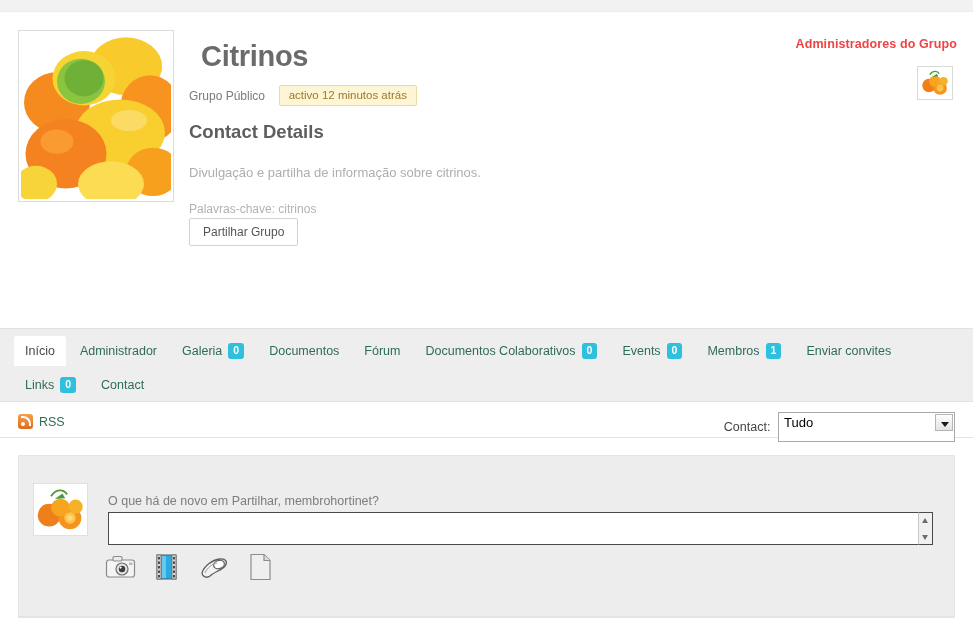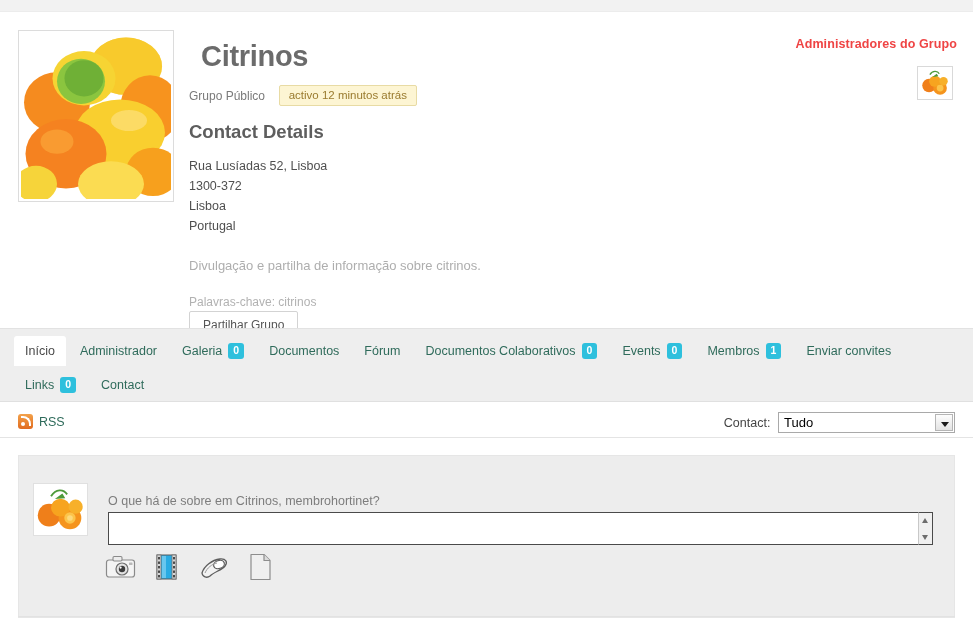--- a/index.html
+++ b/index.html
@@ -102,21 +102,21 @@
     content:""; position:absolute; left:3px; bottom:3px;
     width:8px; height:8px; border:2px solid #fff; border-left:none; border-bottom:none;
     border-radius:0 8px 0 0;
   }
   .rss-text { font-size:12.5px; color:#2f6b5b; margin-left:6px; cursor:pointer; }
 
   .show-wrap { position:absolute; right:18px; top:9px; }
   .show-label { font-size:12.5px; color:#444; vertical-align:middle; }
   .show-select {
     display:inline-block; vertical-align:middle; margin-left:4px;
-    width:177px; height:21px; background:#fff; border:1px solid #a9a9a9;
+    width:177px; height:30px; background:#fff; border:1px solid #a9a9a9;
     position:relative; font-size:13px; color:#000; padding:2px 0 0 5px;
     cursor:pointer;
   }
   .show-select .arrowbox {
     position:absolute; right:1px; top:1px; width:18px; height:17px;
     background:linear-gradient(#fdfdfd,#e3e3e3); border:1px solid #b5b5b5;
   }
   .show-select .arrowbox::after {
     content:""; position:absolute; left:5px; top:7px;
     border-left:4px solid transparent; border-right:4px solid transparent;
@@ -219,26 +219,20 @@
     <div class="info">
       <h1 class="group-title">Citrinos</h1>
 
       <div class="meta-row">
         <span class="group-type">Grupo Público</span>
         <span class="active-badge">activo 12 minutos atrás</span>
       </div>
 
       <h2 class="contact-heading">Contact Details</h2>
 
-      <div class="addr">
-        <div>Rua Lusíadas 52, Lisboa</div>
-        <div>1300-372</div>
-        <div>Lisboa</div>
-        <div>Portugal</div>
-      </div>
 
       <div class="group-desc">Divulgação e partilha de informação sobre citrinos.</div>
       <div class="keywords">Palavras-chave: citrinos</div>
       <button class="share-btn">Partilhar Grupo</button>
     </div>
   </div>
 
   <div class="tabbar">
     <div class="tabs" id="tabs-host"><span class="tab active"><span>Início</span></span><span class="tab"><span>Administrador</span></span><span class="tab"><span>Galeria</span><span class="count">0</span></span><span class="tab"><span>Documentos</span></span><span class="tab"><span>Fórum</span></span><span class="tab"><span>Documentos Colaborativos</span><span class="count">0</span></span><span class="tab"><span>Events</span><span class="count">0</span></span><span class="tab"><span>Membros</span><span class="count">1</span></span><span class="tab"><span>Enviar convites</span></span><span class="tab"><span>Links</span><span class="count">0</span></span><span class="tab"><span>Contact</span></span></div>
   </div>
@@ -266,21 +260,21 @@
           <path d="M22 16 l8 -6 3 5 z" fill="#4e9a3a"></path>
           <ellipse cx="16" cy="33" rx="12" ry="12" fill="#ef7f1a"></ellipse>
           <ellipse cx="38" cy="36" rx="12" ry="12" fill="#f5941d"></ellipse>
           <ellipse cx="28" cy="25" rx="10" ry="9.5" fill="#f7a41f"></ellipse>
           <ellipse cx="44" cy="24" rx="7.5" ry="7.5" fill="#f7b02a"></ellipse>
           <ellipse cx="38" cy="36" rx="6" ry="6" fill="#fcc44a"></ellipse>
           <ellipse cx="38" cy="36" rx="3" ry="3" fill="#fdd97a"></ellipse>
         </svg>
       </div>
 
-      <div class="prompt">O que há de sobre em Citrinos, membrohortinet?</div>
+      <div class="prompt">O que há de novo em Partilhar, membrohortinet?</div>
 
       <div class="ta-wrap">
         <textarea class="ta" placeholder="" style=""></textarea>
         <div class="ta-scroll">
           <div class="up"></div>
           <div class="down"></div>
         </div>
       </div>
     </div>
   </div>

